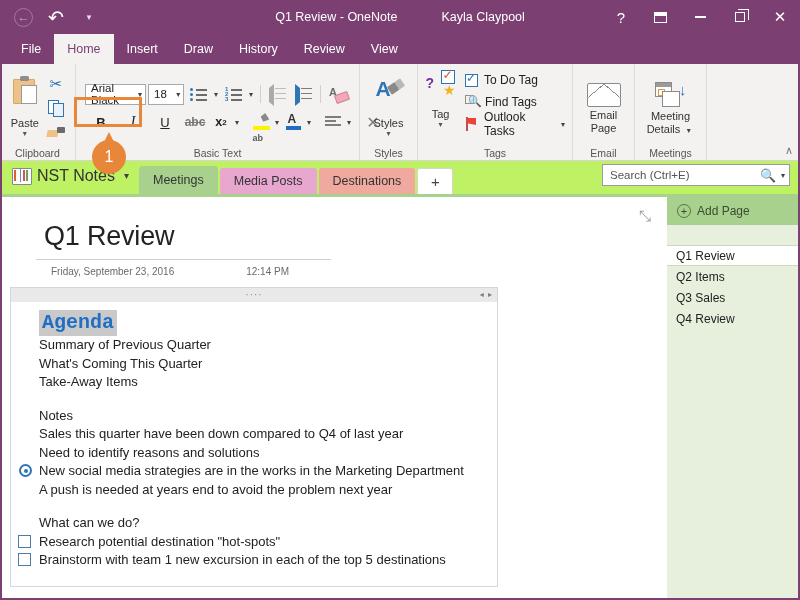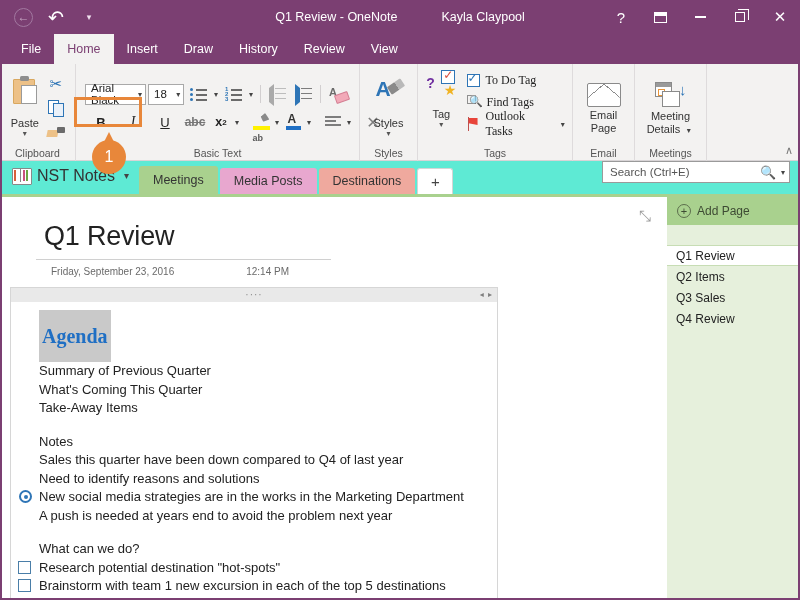--- a/index.html
+++ b/index.html
@@ -241,21 +241,21 @@
   .tags-body { display: flex; align-items: flex-start; padding: 4px 4px 0 4px; gap: 6px; }
   .tag-col { display: flex; flex-direction: column; align-items: center; width: 40px; padding-top: 2px; }
   .tag-ic { width: 30px; height: 27px; position: relative; }
   .tag-chk {
     position: absolute; right: 1px; top: 0px; width: 14px; height: 14px;
     border: 1.5px solid #2E75B6; background: #fff;
   }
   .tag-chk::after { content: "\2713"; position: absolute; left: 1px; top: -3px; font-size: 12px; color: #D94F3D; }
   .tag-q { position: absolute; left: 0px; top: 5px; font-size: 14px; color: #7030A0; font-weight: 700; }
   .tag-star { position: absolute; right: 0px; bottom: -1px; font-size: 14px; color: #F0B323; }
-  .tags-list { display: flex; flex-direction: column; gap: 2px; padding-top: 2px; font-family: Liberation Serif, serif; }
+  .tags-list { display: flex; flex-direction: column; gap: 2px; padding-top: 2px; }
   .tag-item { display: flex; align-items: center; gap: 6px; height: 20px; font-size: 12px; color: #222; }
   .chk-blue { width: 13px; height: 13px; border: 1.5px solid #2E75B6; background: #fff; position: relative; flex: 0 0 13px; }
   .chk-blue::after { content: "\2713"; position: absolute; left: 0px; top: -4px; font-size: 12px; color: #2E75B6; }
   .findtag-ic { width: 14px; height: 14px; position: relative; flex: 0 0 14px; }
   .findtag-ic::before {
     content: ""; position: absolute; left: 0; top: 0; width: 7px; height: 7px;
     border: 1.3px solid #8f8f8f;
   }
   .findtag-ic::after {
     content: "\1F50D"; position: absolute; left: 3px; top: 0px; font-size: 11px; color: #5a5a5a;
@@ -315,22 +315,22 @@
     position: absolute; left: 10px; top: 0px;
     width: 0; height: 0;
     border-left: 7px solid transparent;
     border-right: 7px solid transparent;
     border-bottom: 14px solid #E8873A;
   }
 
   
   .navbar {
     flex: 0 0 33px; height: 33px;
-    background: #5eead4;
-    display: flex; align-items: flex-start;
+    background: #bef264;
+    display: flex; align-items: center;
     position: relative;
     border-bottom: none;
   }
   .nb-name {
     display: flex; align-items: center; gap: 7px;
     padding: 0 10px 4px 12px; height: 33px;
   }
   .nb-icon { width: 18px; height: 15px; position: relative; }
   .nb-icon::before {
     content: ""; position: absolute; left: 0; top: 0; width: 18px; height: 15px;
@@ -424,22 +424,22 @@
     font-size: 8px; color: #7d7d7d; letter-spacing: 1px;
   }
   .note-body { padding: 8px 10px 16px 28px; }
 
   .agenda {
     display: inline-block;
     background: #C9C9C9;
     color: #1F6FC4;
     font-weight: 700;
     font-size: 20px;
-    padding: 14px 3px;
-    font-family: Liberation Serif, serif;
+    padding: 1px 3px;
+    font-family: Liberation Mono, monospace;
     line-height: 24px;
   }
   .nline {
     font-size: 13px; color: #222; line-height: 18.5px;
     position: relative;
   }
   .nspacer { height: 15px; }
   .bullet-target {
     position: absolute; left: -20px; top: 2px;
     width: 13px; height: 13px; border-radius: 50%;

